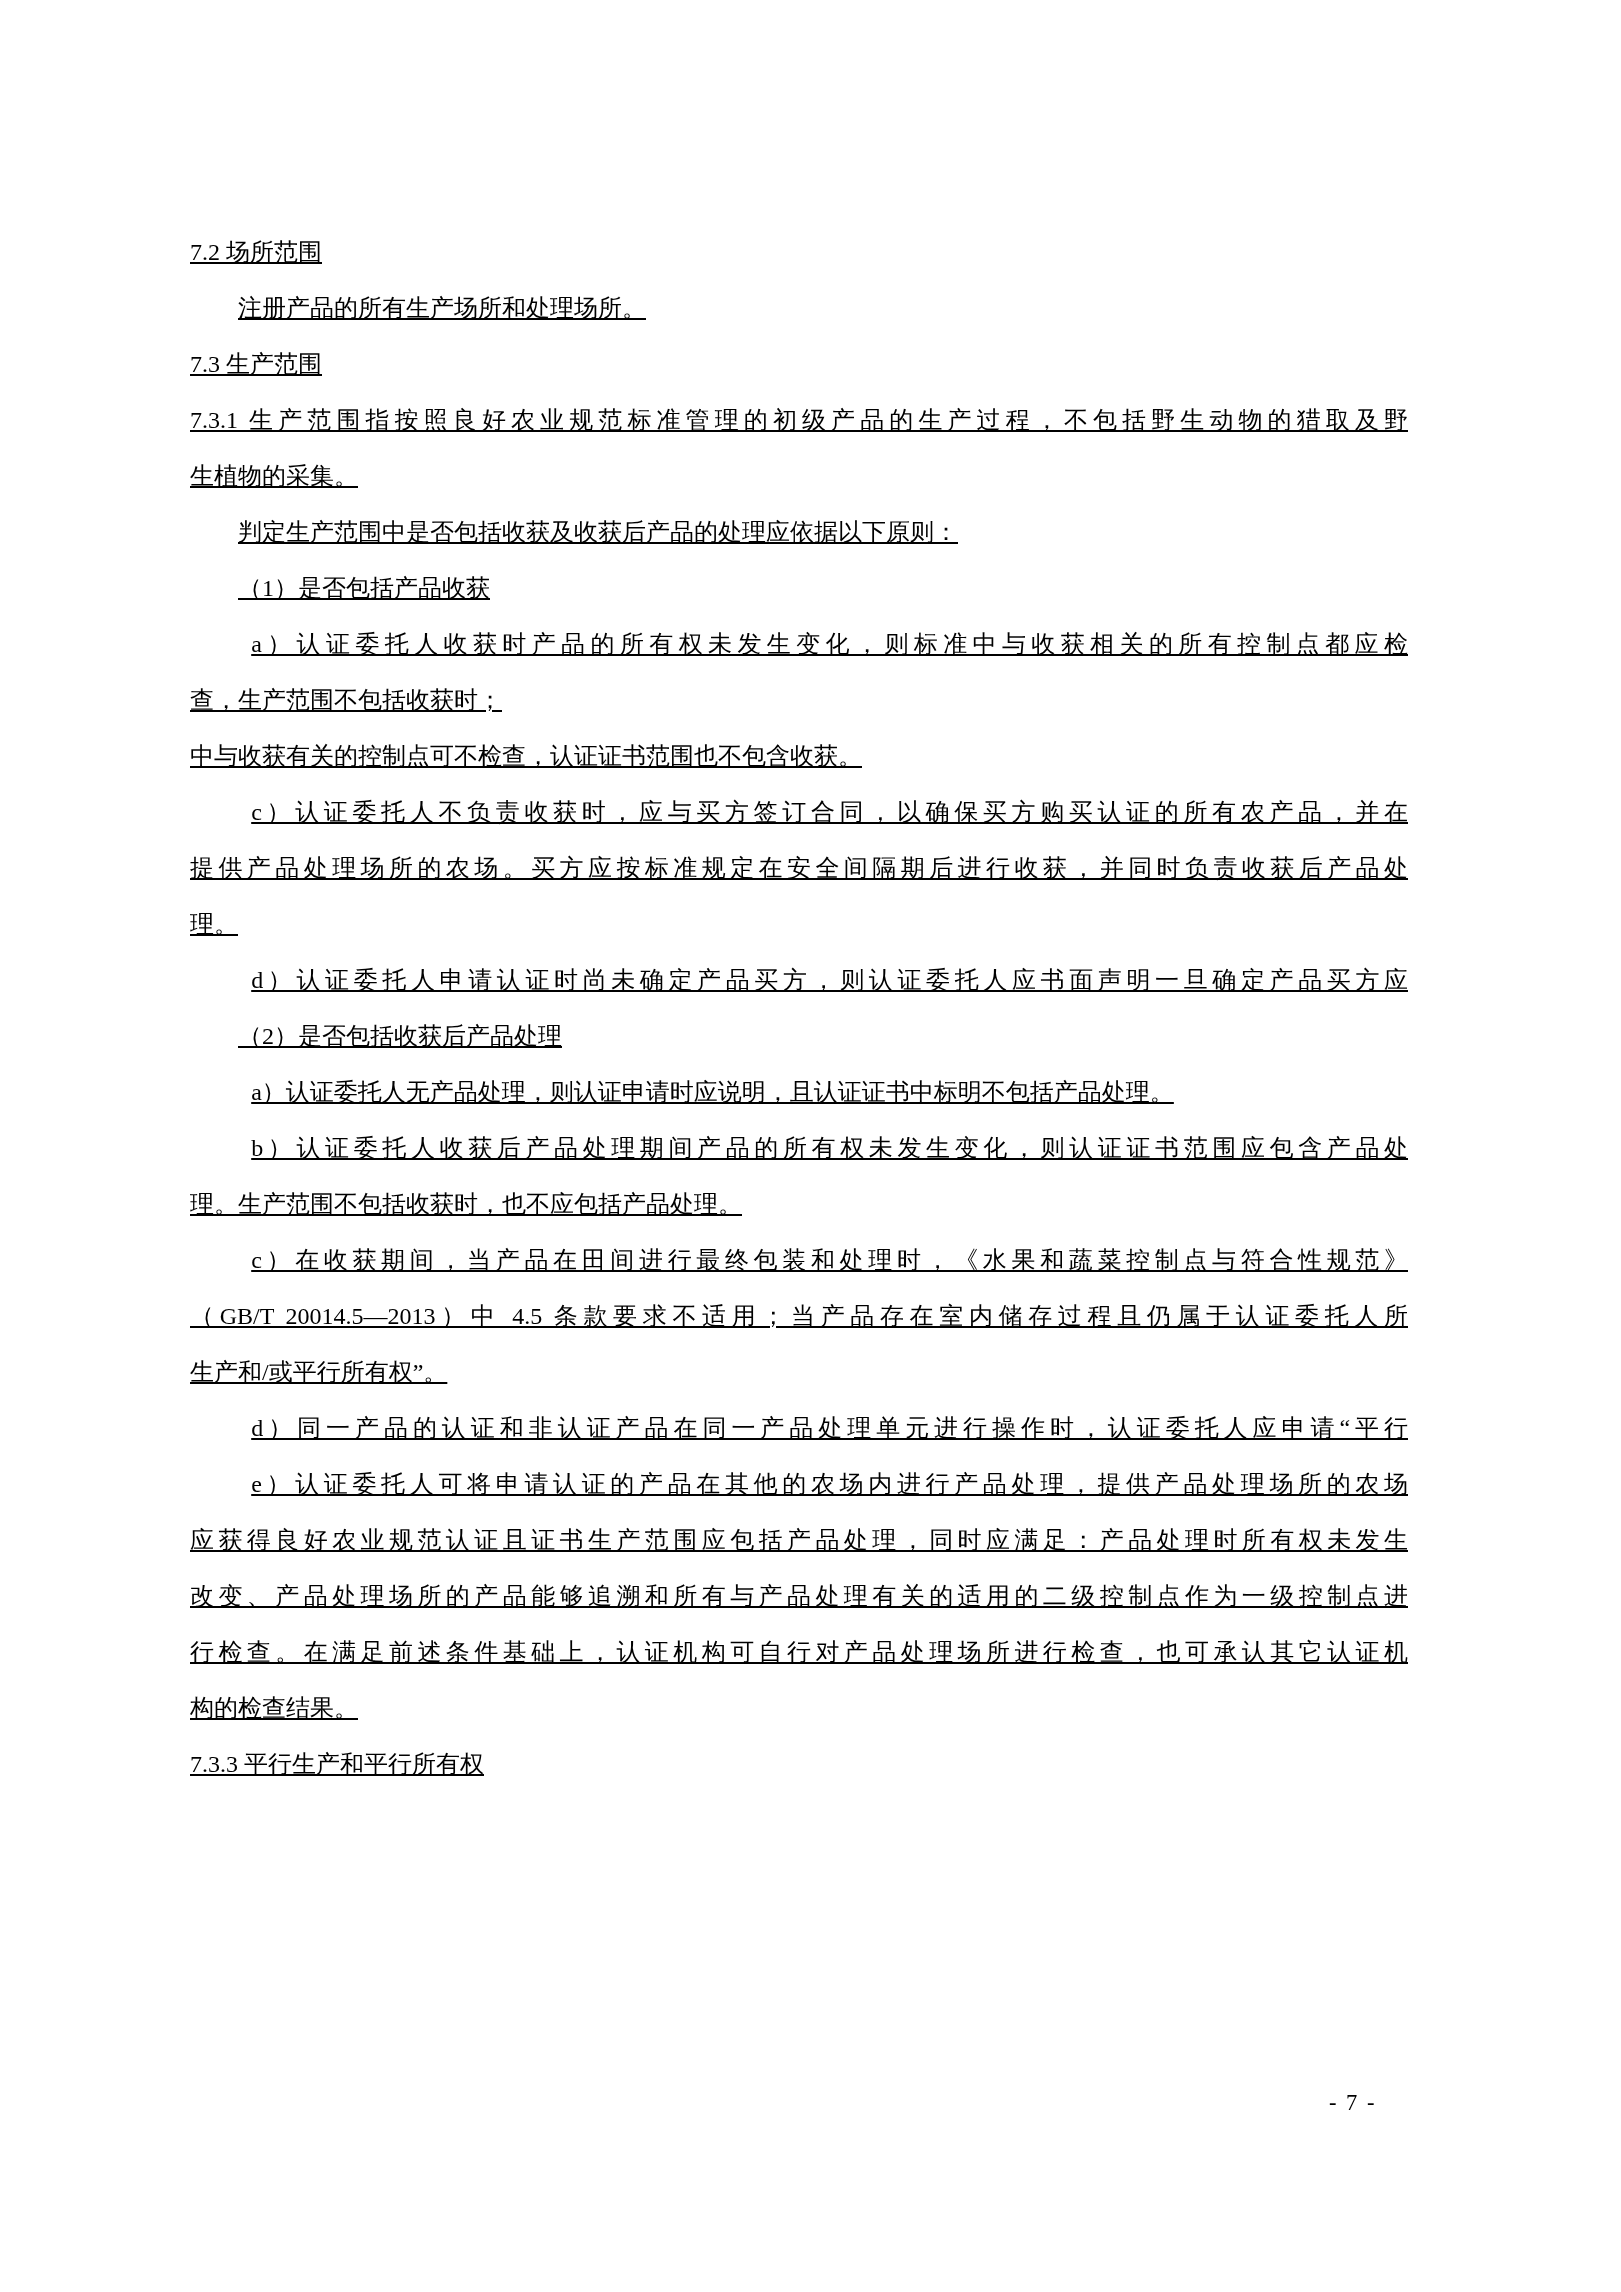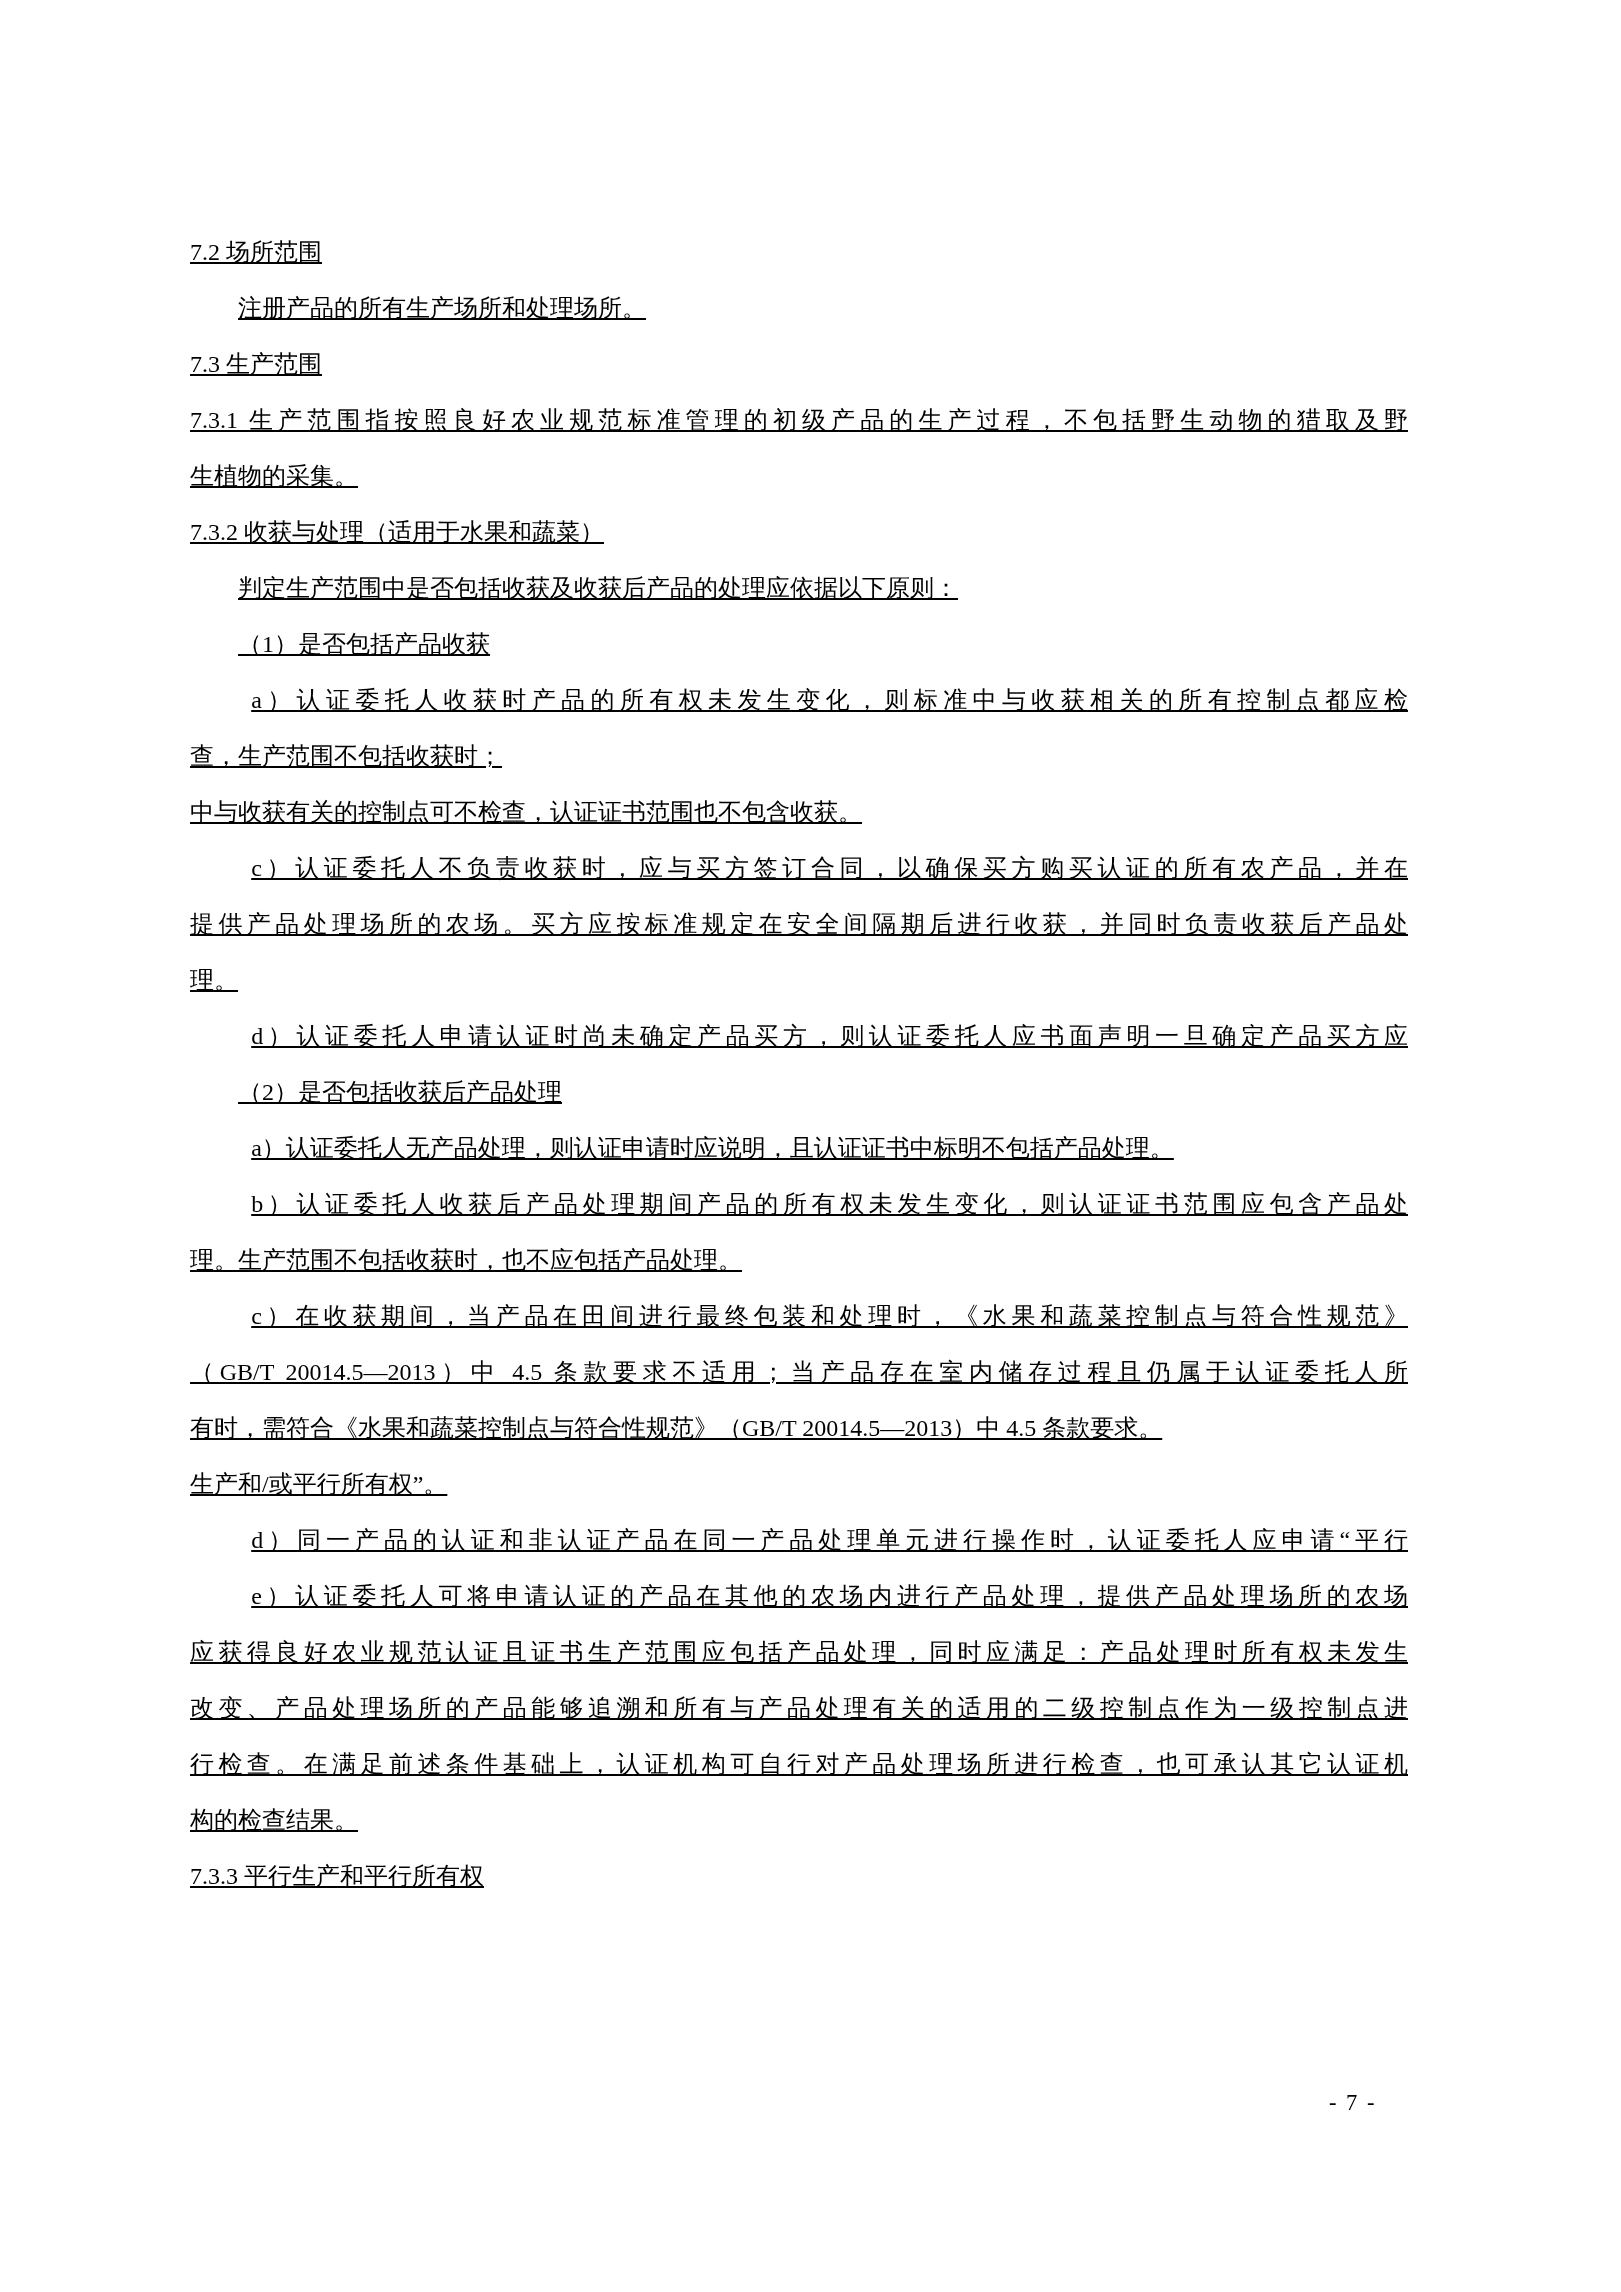--- a/index.html
+++ b/index.html
@@ -50,37 +50,35 @@
 <body>
 
 <div class="page">
   <div class="doc-body">
 
   <div class="line indent-none">7.2 场所范围</div>
       <div class="line indent-para">注册产品的所有生产场所和处理场所。</div>
       <div class="line indent-none">7.3 生产范围</div>
       <div class="line indent-none fill">7.3.1 生产范围指按照良好农业规范标准管理的初级产品的生产过程，不包括野生动物的猎取及野</div>
       <div class="line indent-none">生植物的采集。</div>
-      <div class="line indent-none">7.3.2 收获与处理（适用于水果和蔬菜）</div>
       <div class="line indent-para">判定生产范围中是否包括收获及收获后产品的处理应依据以下原则：</div>
       <div class="line indent-para">（1）是否包括产品收获</div>
       <div class="line indent-letter fill">a）认证委托人收获时产品的所有权未发生变化，则标准中与收获相关的所有控制点都应检</div>
       <div class="line indent-none">查，生产范围不包括收获时；</div>
       <div class="line indent-none">中与收获有关的控制点可不检查，认证证书范围也不包含收获。</div>
       <div class="line indent-letter fill">c）认证委托人不负责收获时，应与买方签订合同，以确保买方购买认证的所有农产品，并在</div>
       <div class="line indent-none fill">提供产品处理场所的农场。买方应按标准规定在安全间隔期后进行收获，并同时负责收获后产品处</div>
       <div class="line indent-none">理。</div>
       <div class="line indent-letter fill">d）认证委托人申请认证时尚未确定产品买方，则认证委托人应书面声明一旦确定产品买方应</div>
       <div class="line indent-para">（2）是否包括收获后产品处理</div>
       <div class="line indent-letter">a）认证委托人无产品处理，则认证申请时应说明，且认证证书中标明不包括产品处理。</div>
       <div class="line indent-letter fill">b）认证委托人收获后产品处理期间产品的所有权未发生变化，则认证证书范围应包含产品处</div>
       <div class="line indent-none">理。生产范围不包括收获时，也不应包括产品处理。</div>
       <div class="line indent-letter fill">c）在收获期间，当产品在田间进行最终包装和处理时，《水果和蔬菜控制点与符合性规范》</div>
       <div class="line indent-none fill">（GB/T 20014.5—2013）中 4.5 条款要求不适用；当产品存在室内储存过程且仍属于认证委托人所</div>
-      <div class="line indent-none">有时，需符合《水果和蔬菜控制点与符合性规范》（GB/T 20014.5—2013）中 4.5 条款要求。</div>
       <div class="line indent-none">生产和/或平行所有权”。</div>
       <div class="line indent-letter fill">d）同一产品的认证和非认证产品在同一产品处理单元进行操作时，认证委托人应申请“平行</div>
       <div class="line indent-letter fill">e）认证委托人可将申请认证的产品在其他的农场内进行产品处理，提供产品处理场所的农场</div>
       <div class="line indent-none fill">应获得良好农业规范认证且证书生产范围应包括产品处理，同时应满足：产品处理时所有权未发生</div>
       <div class="line indent-none fill">改变、产品处理场所的产品能够追溯和所有与产品处理有关的适用的二级控制点作为一级控制点进</div>
       <div class="line indent-none fill">行检查。在满足前述条件基础上，认证机构可自行对产品处理场所进行检查，也可承认其它认证机</div>
       <div class="line indent-none">构的检查结果。</div>
       <div class="line indent-none">7.3.3 平行生产和平行所有权</div>
     </div>
   <div class="page-number">- 7 -</div>

